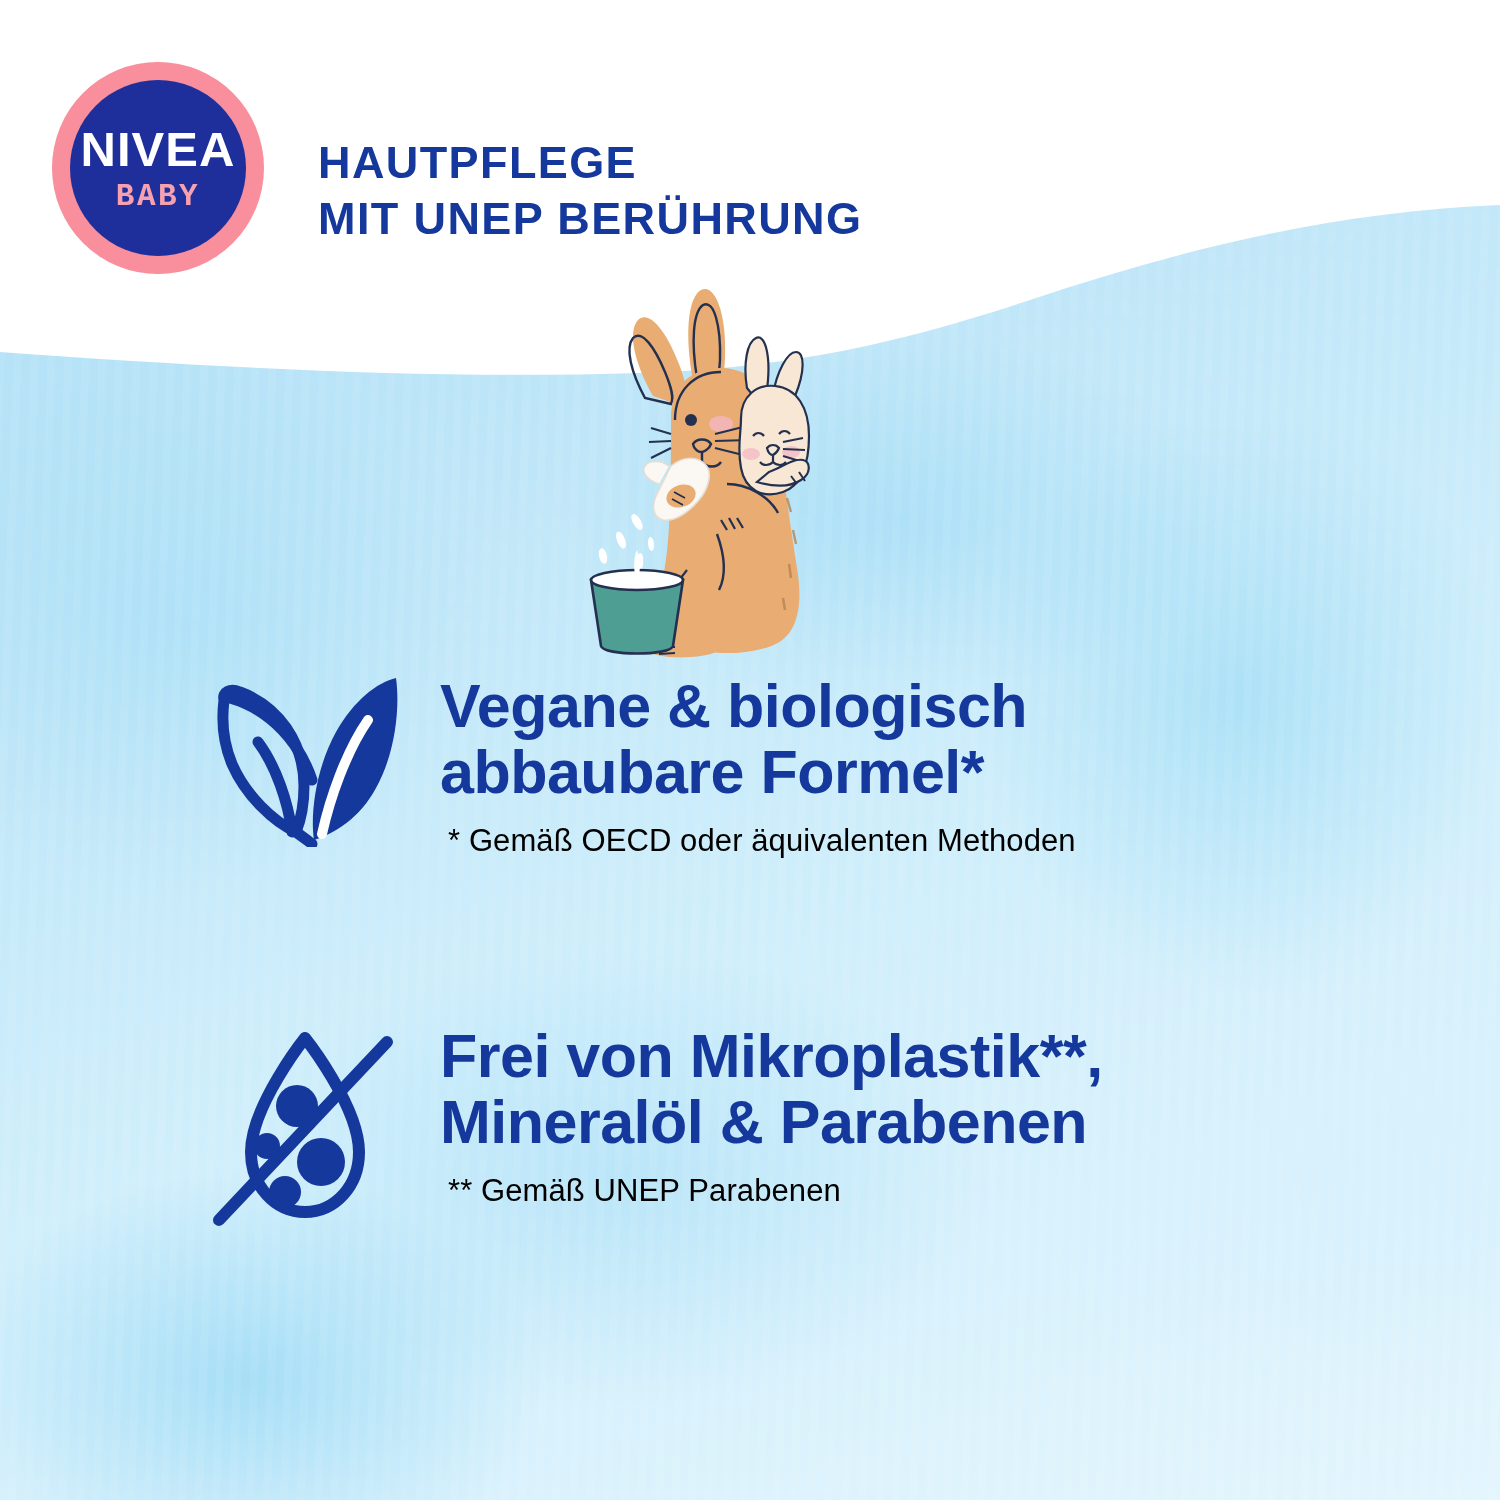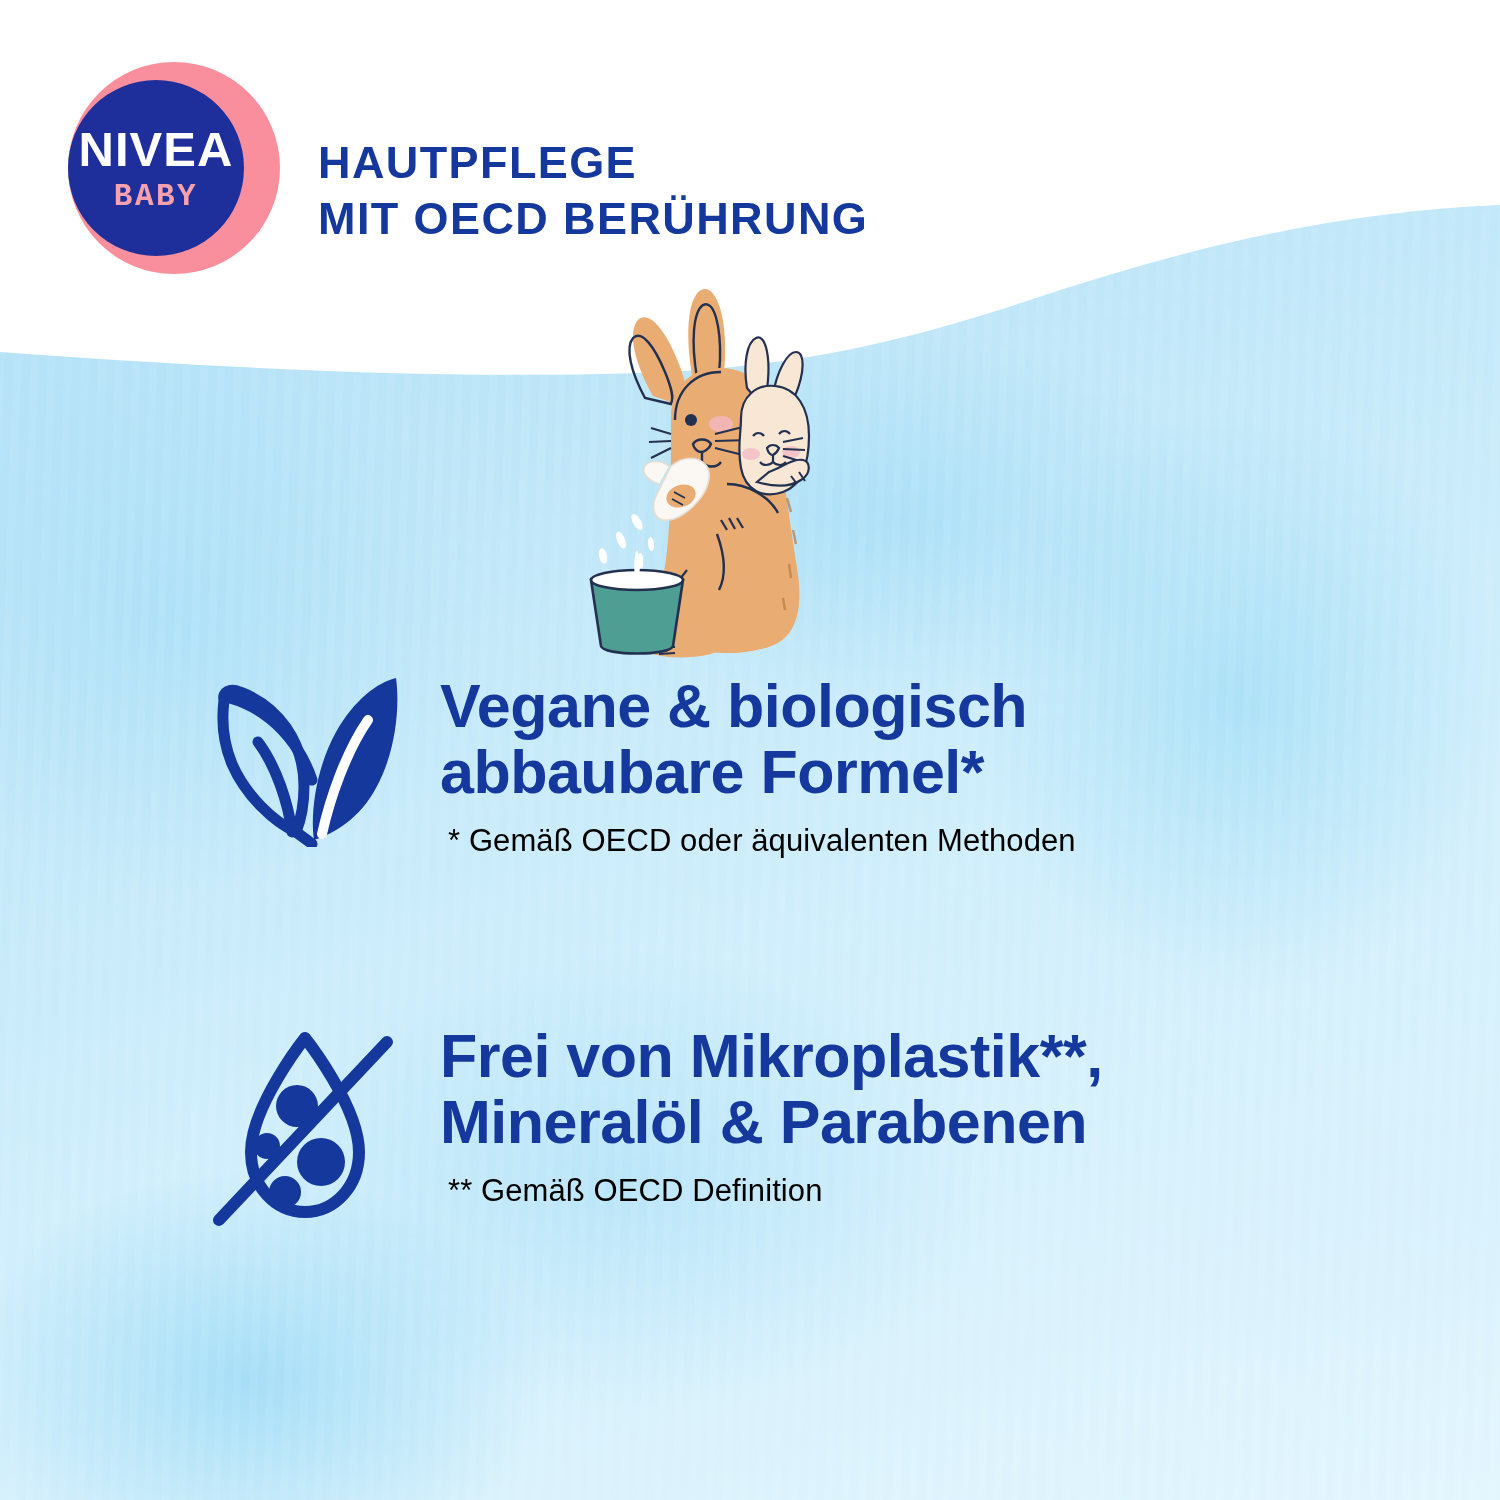--- a/index.html
+++ b/index.html
@@ -35,24 +35,24 @@
       repeating-linear-gradient(92deg, rgba(255,255,255,0) 0 9px, rgba(255,255,255,0.25) 9px 17px),
       repeating-linear-gradient(3deg, rgba(125,200,235,0.10) 0 13px, rgba(255,255,255,0) 13px 27px);
     mix-blend-mode:soft-light;
   }
 
   
   .wave{position:absolute;left:0;top:0;width:1500px;height:430px;}
 
   
   .logo{
-    position:absolute;left:68px;top:62px;width:212px;height:212px;
+    position:absolute;left:52px;top:62px;width:212px;height:212px;
     border-radius:50%;
     background:#f98f9c;
-    display:flex;align-items:center;
+    display:flex;align-items:center;justify-content:center;
     box-sizing:border-box;
   }
   .logo-inner{
     width:176px;height:176px;border-radius:50%;
     background:#1e2f9c;
     display:flex;flex-direction:column;align-items:center;justify-content:center;
     line-height:1;
   }
   .logo-nivea{
     color:#ffffff;font-weight:bold;font-size:49px;letter-spacing:1px;
@@ -106,21 +106,21 @@
 
   <div class="logo">
     <div class="logo-inner">
       <div class="logo-nivea">NIVEA</div>
       <div class="logo-baby">BABY</div>
     </div>
   </div>
 
   <div class="headline">
     <div>HAUTPFLEGE</div>
-    <div>MIT OECD BERÜHRUNG</div>
+    <div>MIT UNEP BERÜHRUNG</div>
   </div>
 
   <svg class="illus" viewBox="0 0 320 400">
     <g>
 
       <path d="M78,128 C60,96 52,64 63,52 C74,41 92,64 104,96 C112,117 114,131 110,139 Z" fill="#e9ac72"></path>
       <path d="M70,130 C56,104 50,80 58,70 C67,61 80,80 90,104 C97,121 99,130 96,136 Z" fill="none" stroke="#23304f" stroke-width="2.4"></path>
       <path d="M118,112 C110,70 112,30 126,22 C140,15 152,46 150,90 C149,113 144,128 137,133 Z" fill="#e9ac72"></path>
       <path d="M122,110 C116,74 118,44 128,37 C139,31 146,58 145,92 C144,110 140,122 135,127 Z" fill="none" stroke="#23304f" stroke-width="2.4"></path>
 
@@ -237,17 +237,17 @@
         <circle cx="62" cy="124" r="13" fill="#14389c"></circle>
         <circle cx="116" cy="140" r="24" fill="#14389c"></circle>
         <circle cx="80" cy="170" r="16" fill="#14389c"></circle>
 
         <line x1="14" y1="198" x2="182" y2="20" stroke="#14389c" stroke-width="12" stroke-linecap="round"></line>
       </svg>
     </div>
     <div class="claim-body">
       <div class="claim-title">Frei von Mikroplastik**,
 Mineralöl &amp; Parabenen</div>
-      <div class="claim-note">** Gemäß OECD Definition</div>
+      <div class="claim-note">** Gemäß UNEP Parabenen</div>
     </div>
   </div>
 
 </div>
 
 </body></html>

